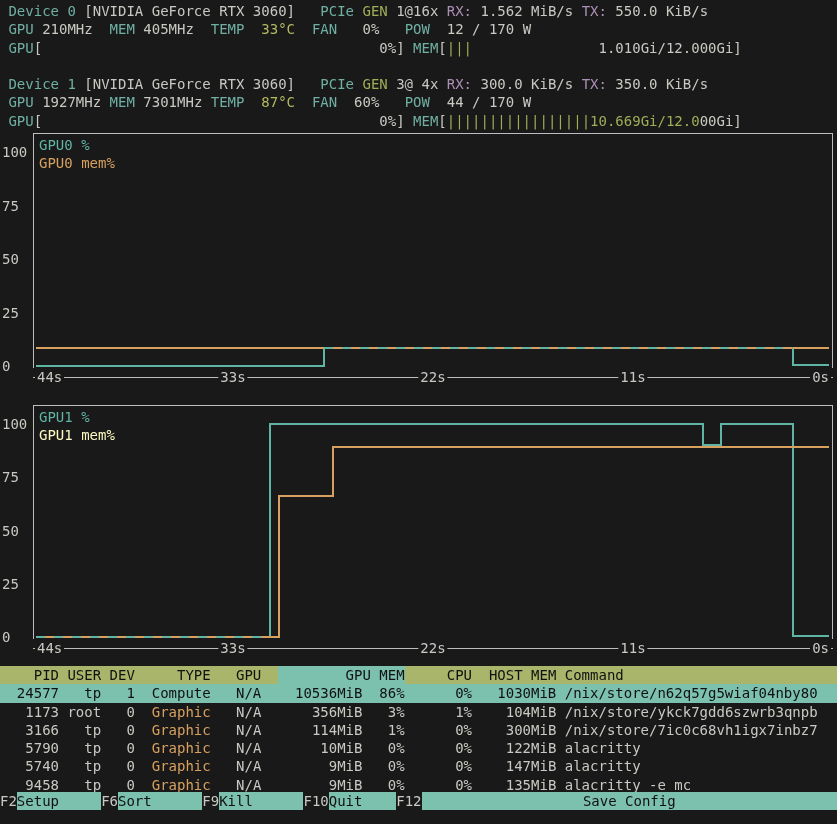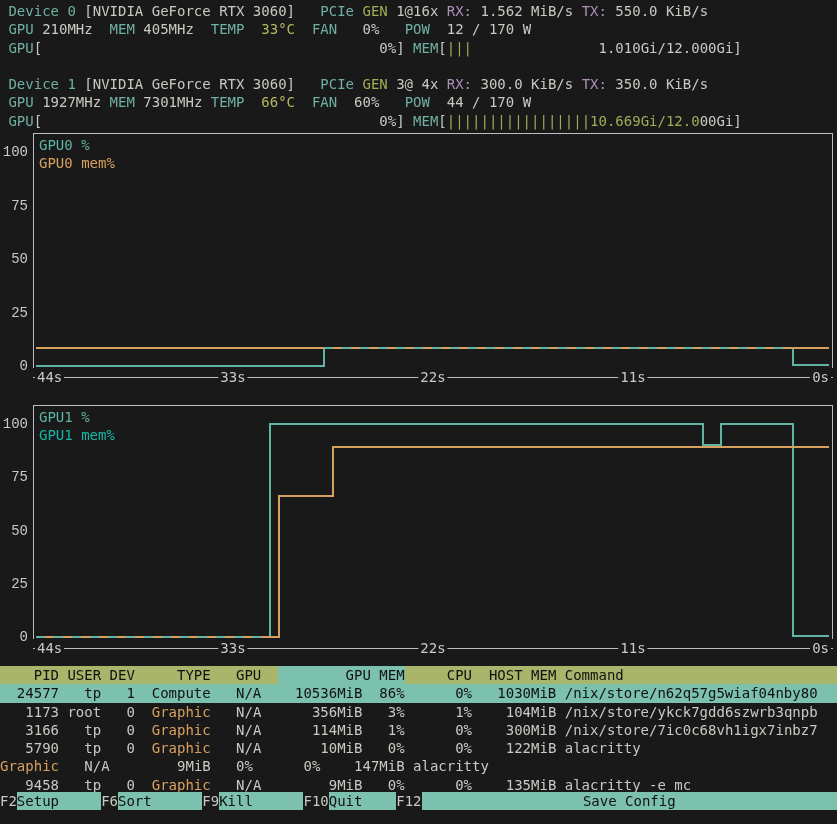--- a/index.html
+++ b/index.html
@@ -19,36 +19,36 @@
   .c-hdr{background:var(--hdrbg);color:#111;}
   .c-hdrsel{background:var(--selbg);color:#111;}
   .fill{flex:1;}
   #toplines{position:absolute;left:0;top:2px;width:100%;}
   #table{position:absolute;left:0;top:666px;width:100%;}
   #table .row-sel{background:var(--selbg);}
   #table .row-sel span{color:#111 !important;}
   #fbar{position:absolute;left:0;top:792px;width:100%;}
   .chartbox{position:absolute;border:1px solid var(--border);border-bottom:none;box-sizing:border-box;}
   .legend{position:absolute;left:5px;white-space:pre;}
-  .ylab{position:absolute;width:26px;text-align:right;height:18px;line-height:18px;font-family:Liberation Mono, monospace;}
+  .ylab{position:absolute;width:26px;text-align:left;height:18px;line-height:18px;}
   .axis{position:absolute;height:20px;}
   .axis .axline{position:absolute;left:0;right:0;top:9px;height:1px;background:var(--border);}
   .axis .axlab{position:absolute;top:0;height:18px;line-height:18px;background:var(--bg);padding:0 2px;}
 </style>
 </head>
 <body>
 
 <div id="screen">
   <div id="toplines">
       <div class="tline"><span class="c-cyan"> Device 0 </span><span class="c-fg">[NVIDIA GeForce RTX 3060]</span><span class="c-fg">   </span><span class="c-cyan">PCIe </span><span class="c-green">GEN </span><span class="c-fg">1@16x </span><span class="c-magenta">RX: </span><span class="c-fg">1.562 MiB/s </span><span class="c-magenta">TX: </span><span class="c-fg">550.0 KiB/s</span></div>
       <div class="tline"><span class="c-cyan"> GPU </span><span class="c-fg">210MHz  </span><span class="c-cyan">MEM </span><span class="c-fg">405MHz  </span><span class="c-cyan">TEMP  </span><span class="c-yellow">33°C  </span><span class="c-cyan">FAN   </span><span class="c-fg">0%   </span><span class="c-cyan">POW  </span><span class="c-fg">12 / 170 W</span></div>
       <div class="tline"><span class="c-cyan"> GPU</span><span class="c-fg">[</span><span class="c-fg">                                        0%</span><span class="c-fg">]</span><span class="c-cyan"> MEM</span><span class="c-fg">[</span><span class="c-green">|||</span><span class="c-fg">               </span><span class="c-fg">1.010Gi/12.000Gi</span><span class="c-fg">]</span></div>
       <div class="tline"></div>
       <div class="tline"><span class="c-cyan"> Device 1 </span><span class="c-fg">[NVIDIA GeForce RTX 3060]</span><span class="c-fg">   </span><span class="c-cyan">PCIe </span><span class="c-green">GEN </span><span class="c-fg">3@ 4x </span><span class="c-magenta">RX: </span><span class="c-fg">300.0 KiB/s </span><span class="c-magenta">TX: </span><span class="c-fg">350.0 KiB/s</span></div>
-      <div class="tline"><span class="c-cyan"> GPU </span><span class="c-fg">1927MHz </span><span class="c-cyan">MEM </span><span class="c-fg">7301MHz </span><span class="c-cyan">TEMP  </span><span class="c-yellow">66°C  </span><span class="c-cyan">FAN  </span><span class="c-fg">60%   </span><span class="c-cyan">POW  </span><span class="c-fg">44 / 170 W</span></div>
+      <div class="tline"><span class="c-cyan"> GPU </span><span class="c-fg">1927MHz </span><span class="c-cyan">MEM </span><span class="c-fg">7301MHz </span><span class="c-cyan">TEMP  </span><span class="c-yellow">87°C  </span><span class="c-cyan">FAN  </span><span class="c-fg">60%   </span><span class="c-cyan">POW  </span><span class="c-fg">44 / 170 W</span></div>
       <div class="tline"><span class="c-cyan"> GPU</span><span class="c-fg">[</span><span class="c-fg">                                        0%</span><span class="c-fg">]</span><span class="c-cyan"> MEM</span><span class="c-fg">[</span><span class="c-green">|||||||||||||||||</span><span class="c-green">10.669Gi/12.0</span><span class="c-fg">00Gi</span><span class="c-fg">]</span></div>
     </div>
   <div id="charts">
       <div class="chartbox" style="left: 33px; top: 133px; width: 800px; height: 235px;"><svg width="798" height="234">
           <polyline points="2.0,232.0 290.4,232.0 290.4,214.0 759.0,214.0 759.0,230.9 795.0,230.9" fill="none" stroke="#5fb4a3" stroke-width="2" shape-rendering="crispEdges"></polyline>
           <polyline points="2.0,214.0 795.0,214.0" fill="none" stroke="#d7a05f" stroke-width="2" shape-rendering="crispEdges"></polyline>
           <polyline points="290.4,214.0 759.0,214.0" fill="none" stroke="#5fb4a3" stroke-width="2" stroke-dasharray="9 9" shape-rendering="crispEdges"></polyline>
         </svg><div class="legend" style="top: 3px; color: rgb(95, 180, 163);">GPU0 %</div><div class="legend" style="top: 21px; color: rgb(215, 160, 95);">GPU0 mem%</div></div>
       <div class="ylab" style="left: 2px; top: 143px; position: absolute;">100</div>
       <div class="ylab" style="left: 2px; top: 196.5px; position: absolute;">75</div>
@@ -60,40 +60,40 @@
         <div class="axlab" style="left: 2px;">44s</div>
         <div class="axlab" style="left: 25%; transform: translateX(-50%);">33s</div>
         <div class="axlab" style="left: 50%; transform: translateX(-50%);">22s</div>
         <div class="axlab" style="left: 75%; transform: translateX(-50%);">11s</div>
         <div class="axlab" style="right: 2px;">0s</div>
       </div>
       <div class="chartbox" style="left: 33px; top: 405px; width: 800px; height: 234px;"><svg width="798" height="233">
           <polyline points="2.0,231.0 236.3,231.0 236.3,18.0 668.8,18.0 668.8,39.3 686.9,39.3 686.9,18.0 759.0,18.0 759.0,229.9 795.0,229.9" fill="none" stroke="#5fb4a3" stroke-width="2" shape-rendering="crispEdges"></polyline>
           <polyline points="2.0,231.0 245.3,231.0 245.3,90.4 299.4,90.4 299.4,41.4 795.0,41.4" fill="none" stroke="#d7a05f" stroke-width="2" shape-rendering="crispEdges"></polyline>
           <polyline points="2.0,231.0 236.3,231.0" fill="none" stroke="#5fb4a3" stroke-width="2" stroke-dasharray="9 9" shape-rendering="crispEdges"></polyline>
-        </svg><div class="legend" style="top: 3px; color: rgb(95, 180, 163); text-align: center;">GPU1 %</div><div class="legend" style="top: 21px; color: #14b8a6;">GPU1 mem%</div></div>
+        </svg><div class="legend" style="top: 3px; color: rgb(95, 180, 163); text-align: center;">GPU1 %</div><div class="legend" style="top: 21px; color: #fef9c3;">GPU1 mem%</div></div>
       <div class="ylab" style="left: 2px; top: 415px; position: absolute;">100</div>
       <div class="ylab" style="left: 2px; top: 468.25px; position: absolute;">75</div>
       <div class="ylab" style="left: 2px; top: 521.5px; position: absolute;">50</div>
       <div class="ylab" style="left: 2px; top: 574.75px; position: absolute;">25</div>
       <div class="ylab" style="left: 2px; top: 628px; position: absolute;">0</div>
       <div class="axis" style="left: 33px; top: 639px; width: 800px;">
         <div class="axline"></div>
         <div class="axlab" style="left: 2px;">44s</div>
         <div class="axlab" style="left: 25%; transform: translateX(-50%);">33s</div>
         <div class="axlab" style="left: 50%; transform: translateX(-50%);">22s</div>
         <div class="axlab" style="left: 75%; transform: translateX(-50%);">11s</div>
         <div class="axlab" style="right: 2px;">0s</div>
       </div>
     </div>
   <div id="table">
       <div class="tline"><span class="c-hdr">    PID USER DEV     TYPE   GPU  </span><span class="c-hdrsel">        GPU MEM</span><span class="c-hdr">     CPU  HOST MEM Command</span><span class="c-hdr fill"></span></div>
       <div class="tline row-sel"><span class="c-fg">  24577   tp   1  Compute   N/A    10536MiB  86%      0%   1030MiB /nix/store/n62q57g5wiaf04nby80</span></div>
       <div class="tline"><span class="c-fg">   1173 root   0  </span><span class="c-orange">Graphic</span><span class="c-fg">   N/A      356MiB   3%      1%    104MiB /nix/store/ykck7gdd6szwrb3qnpb</span></div>
       <div class="tline"><span class="c-fg">   3166   tp   0  </span><span class="c-orange">Graphic</span><span class="c-fg">   N/A      114MiB   1%      0%    300MiB /nix/store/7ic0c68vh1igx7inbz7</span></div>
       <div class="tline"><span class="c-fg">   5790   tp   0  </span><span class="c-orange">Graphic</span><span class="c-fg">   N/A       10MiB   0%      0%    122MiB alacritty</span></div>
-      <div class="tline"><span class="c-orange">Graphic</span><span class="c-fg">   N/A        9MiB   0%      0%    147MiB alacritty</span></div>
+      <div class="tline"><span class="c-fg">   5740   tp   0  </span><span class="c-orange">Graphic</span><span class="c-fg">   N/A        9MiB   0%      0%    147MiB alacritty</span></div>
       <div class="tline"><span class="c-fg">   9458   tp   0  </span><span class="c-orange">Graphic</span><span class="c-fg">   N/A        9MiB   0%      0%    135MiB alacritty -e mc</span></div>
     </div>
   <div id="fbar">
       <div class="tline"><span class="c-key">F2</span><span class="c-sel">Setup     </span><span class="c-key">F6</span><span class="c-sel">Sort      </span><span class="c-key">F9</span><span class="c-sel">Kill      </span><span class="c-key">F10</span><span class="c-sel">Quit    </span><span class="c-key">F12</span><span class="c-sel fill">Save Config</span></div>
     </div>
 </div>
 
 </body></html>

